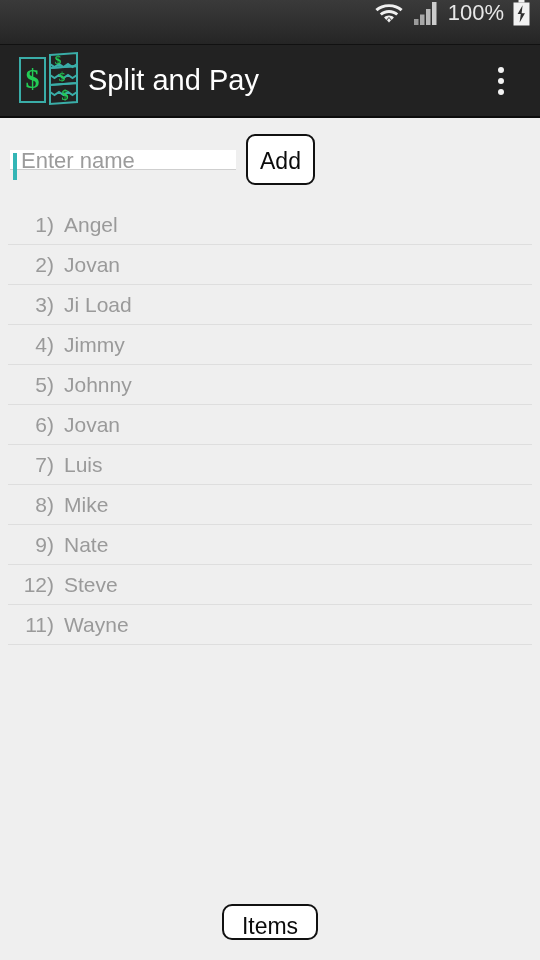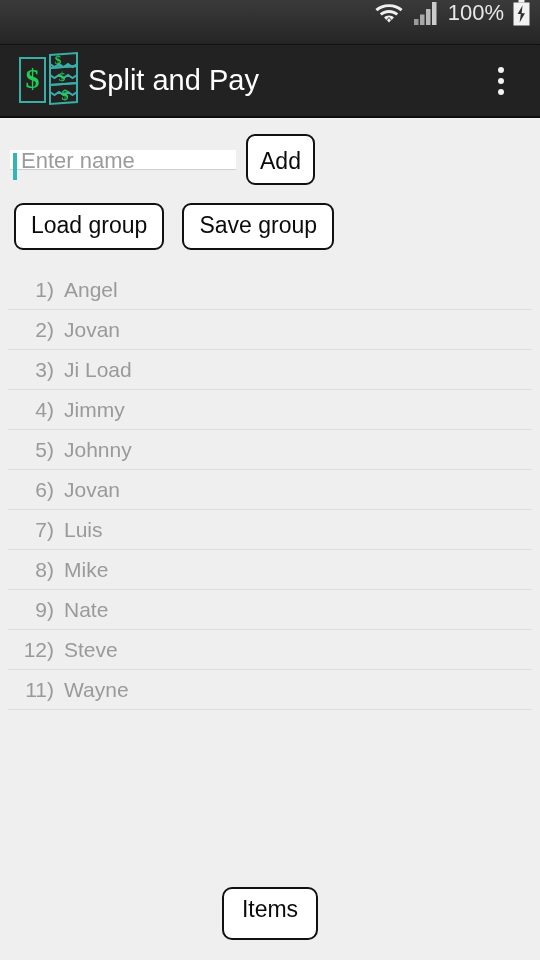--- a/index.html
+++ b/index.html
@@ -184,21 +184,21 @@
   }
 
   .spacer { flex: 1 1 auto; }
 
   .footer {
     flex: 0 0 auto;
     display: flex;
     justify-content: center;
     padding-bottom: 20px;
   }
-  .btn-items { padding: 9px 18px 17px; border-radius: 10px; }
+  .btn-items { padding: 9px 18px 0; border-radius: 10px; }
 </style>
 </head>
 <body>
 
 <div id="app">
 
   <div class="status-bar">
     <div class="status-right">
 
       <span>
@@ -266,24 +266,20 @@
   <div class="content">
 
     <div class="entry-row">
       <div class="name-input">
         <span class="caret"></span>
         <span class="placeholder">Enter name</span>
       </div>
       <button class="btn btn-add">Add</button>
     </div>
 
-    <div class="group-row">
-      <button class="btn btn-group">Load group</button>
-      <button class="btn btn-group">Save group</button>
-    </div>
 
     <div class="names-list">
         <div class="list-item">
           <span class="idx">1)</span>
           <span class="nm">Angel</span>
         </div>
         <div class="list-item">
           <span class="idx">2)</span>
           <span class="nm">Jovan</span>
         </div>

